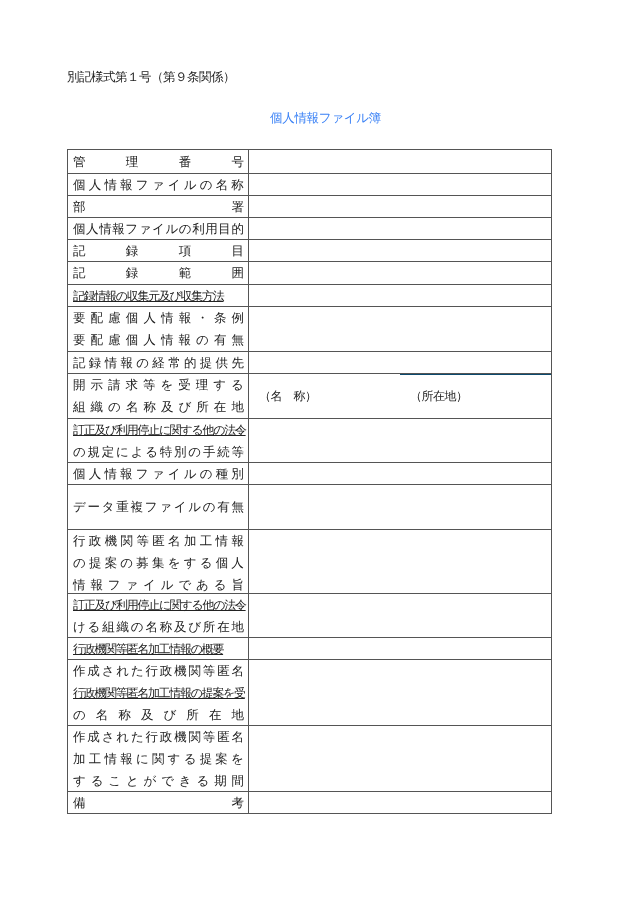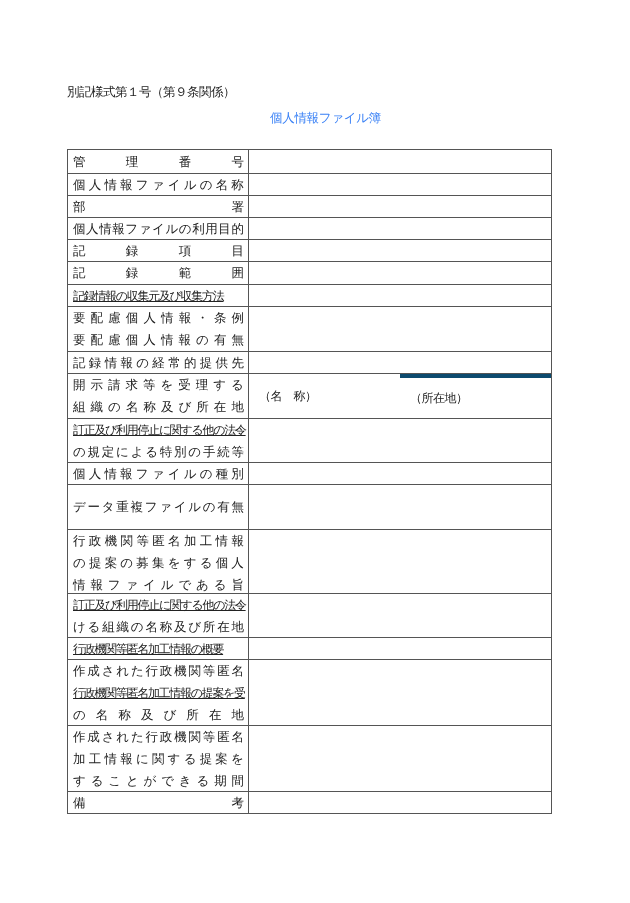--- a/index.html
+++ b/index.html
@@ -11,21 +11,21 @@
       width: 630px;
       height: 903px;
       position: relative;
       overflow: hidden;
       font-family: "DejaVu Serif", "Liberation Serif", serif;
       color: #222222;
     }
     .form-label {
       position: absolute;
       left: 67px;
-      top: 84px;
+      top: 69px;
       font-size: 12.5px;
       letter-spacing: -0.5px;
       color: #222;
       text-align: right;
     }
     .doc-title {
       position: absolute;
       left: 270px;
       top: 110px;
       font-size: 12.5px;
@@ -81,21 +81,21 @@
     }
     .value-sub {
       flex: 1;
       font-size: 12px;
       padding-left: 10px;
       display: flex;
       align-items: center;
       letter-spacing: -0.5px;
     }
     .value-sub + .value-sub {
-      border-top: 4px solid #0c4a6e;
+      border-top: 1px solid #0c4a6e;
       text-align: right;
     }
   </style>
 </head>
 <body>
 
 <div class="form-label">別記様式第１号（第９条関係）</div>
 <div class="doc-title">個人情報ファイル簿</div>
 
 <div class="ledger" id="ledger">

